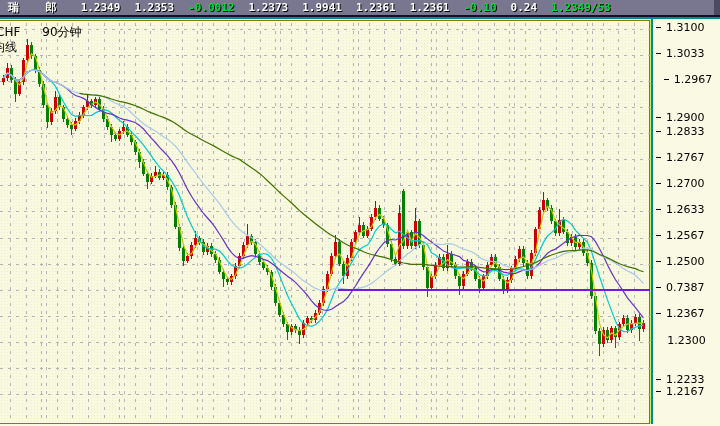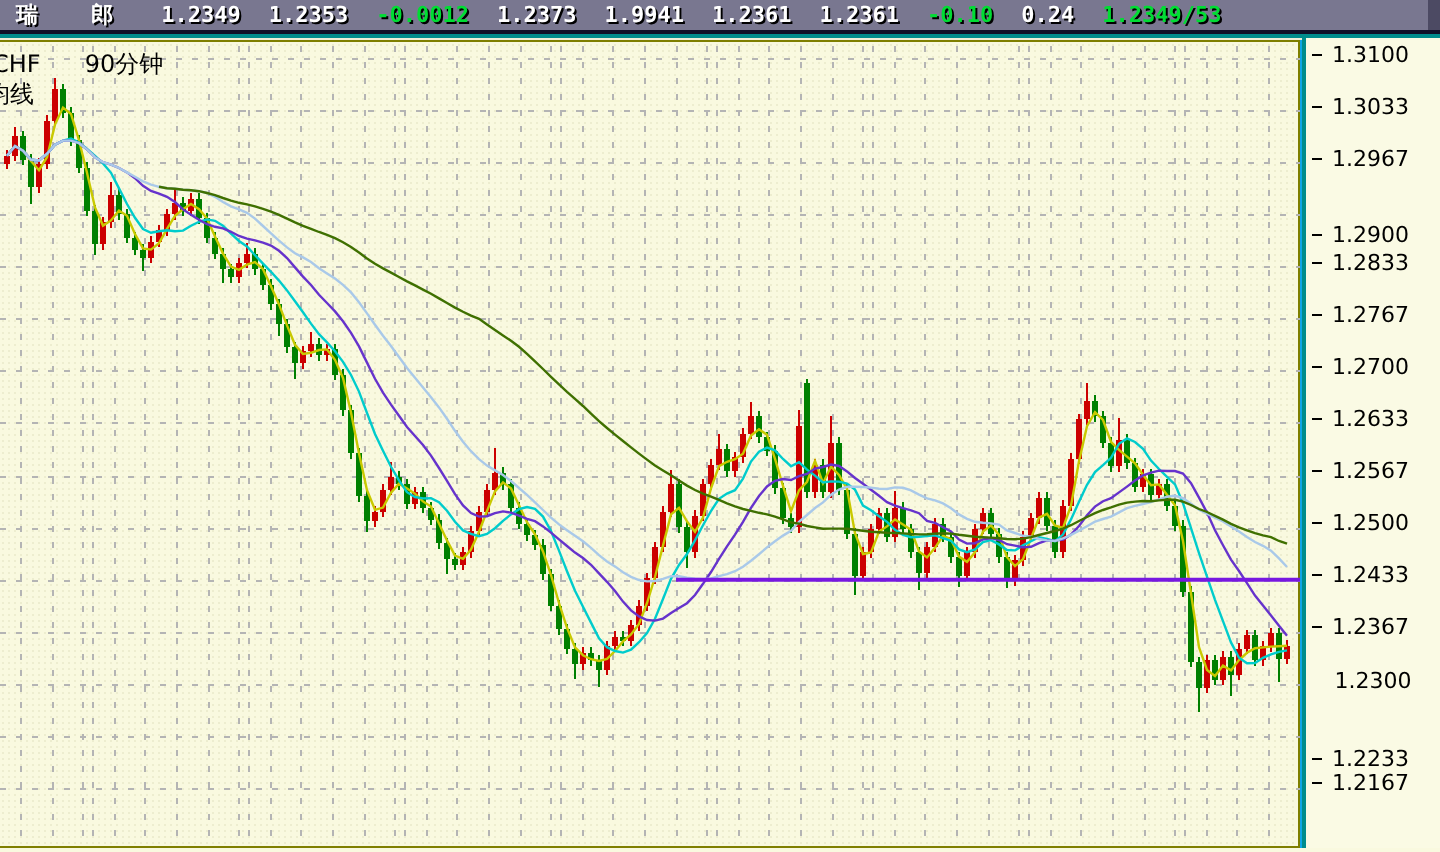--- a/index.html
+++ b/index.html
@@ -1,17 +1,17 @@
 <!DOCTYPE html>
 <html><head>
 <meta charset="utf-8">
 <style>
   html,body{margin:0;padding:0;background:#222;}
   .screen{position:relative;width:720px;height:426px;overflow:hidden;
-    font-family:"DejaVu Sans",sans-serif;background:#0ea5e9;}
+    font-family:"DejaVu Sans",sans-serif;background:#bef264;}
   
   .quote-bar{position:absolute;left:0;top:0;width:714px;height:15px;
     background:#797790;display:flex;align-items:center;
     font-family:"DejaVu Sans Mono",monospace;font-weight:bold;font-size:11px;
     white-space:nowrap;overflow:hidden;}
   .quote-bar .sym{margin-left:8px;margin-right:14px;letter-spacing:10px;}
   .qv{margin-right:14px;}
   .qv.white{color:#FFFFFF;text-shadow:1px 1px 0 #000;}
   .qv.green{color:#00DD33;text-shadow:1px 1px 0 #000;}
   .quote-bar .sym{color:#FFFFFF;text-shadow:1px 1px 0 #000;}
@@ -465,21 +465,21 @@
 
   <div class="y-axis" id="y-axis">
       <div class="ytick" style="top: 2px;">
         <span class="dash"></span>
         <span class="lbl">1.3100</span>
       </div>
       <div class="ytick" style="top: 28.07px;">
         <span class="dash"></span>
         <span class="lbl">1.3033</span>
       </div>
-      <div class="ytick" style="top: 54.14px;">
+      <div class="ytick" style="top: 54.14px; justify-content: center;">
         <span class="dash"></span>
         <span class="lbl">1.2967</span>
       </div>
       <div class="ytick" style="top: 92px;">
         <span class="dash"></span>
         <span class="lbl">1.2900</span>
       </div>
       <div class="ytick" style="top: 106.28px;">
         <span class="dash"></span>
         <span class="lbl">1.2833</span>
@@ -499,21 +499,21 @@
       <div class="ytick" style="top: 210.56px;">
         <span class="dash"></span>
         <span class="lbl">1.2567</span>
       </div>
       <div class="ytick" style="top: 236.63px;">
         <span class="dash"></span>
         <span class="lbl">1.2500</span>
       </div>
       <div class="ytick" style="top: 262.7px;">
         <span class="dash"></span>
-        <span class="lbl">1.2433</span>
+        <span class="lbl">0.7387</span>
       </div>
       <div class="ytick" style="top: 288.77px;">
         <span class="dash"></span>
         <span class="lbl">1.2367</span>
       </div>
       <div class="ytick" style="top: 314.84px; flex-direction: column;">
         <span class="dash"></span>
         <span class="lbl">1.2300</span>
       </div>
       <div class="ytick" style="top: 354px;">

